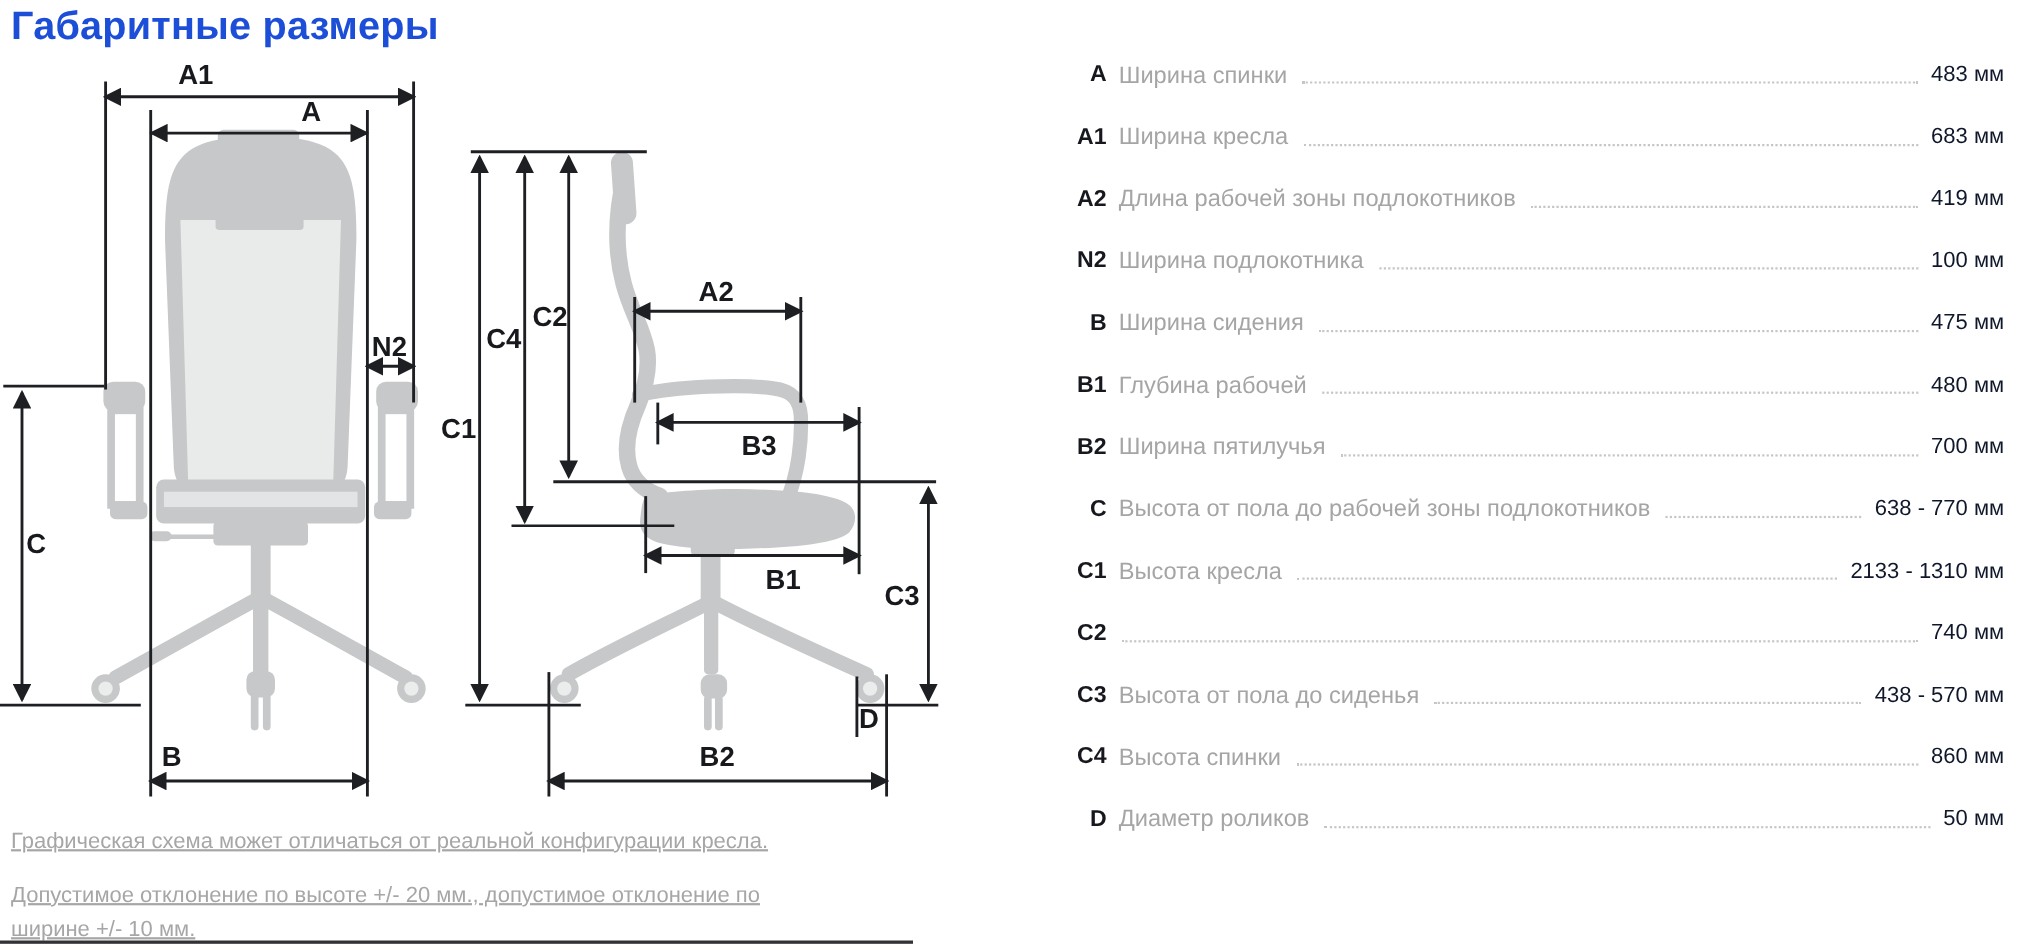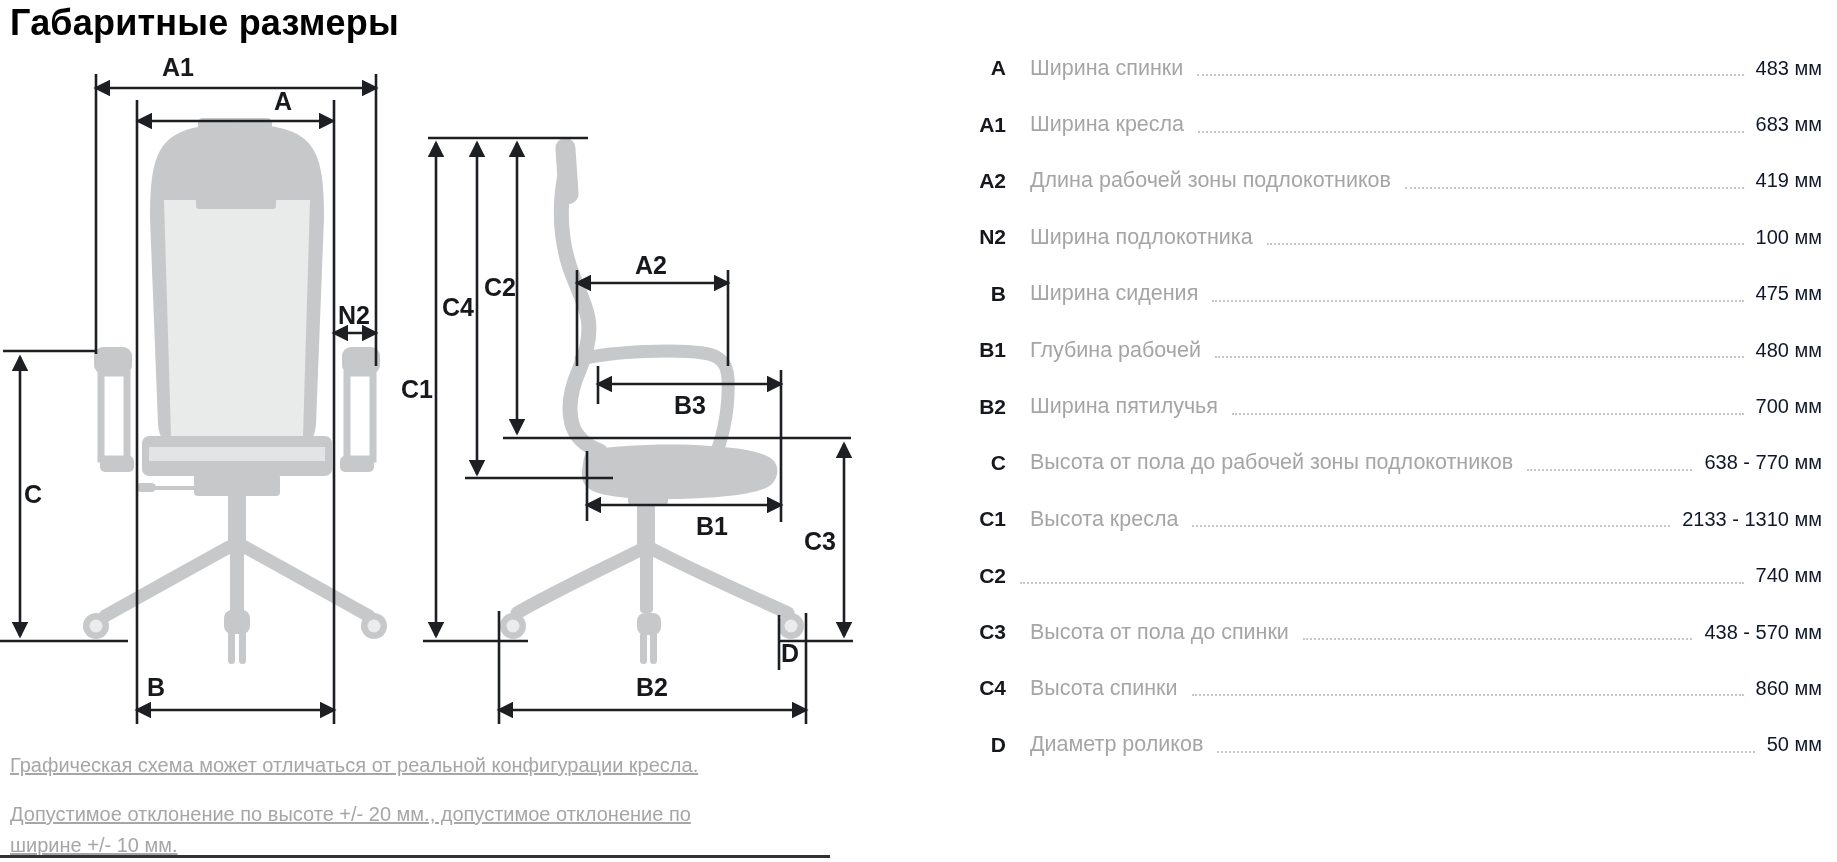--- a/index.html
+++ b/index.html
@@ -1,28 +1,28 @@
 <!DOCTYPE html>
 <html><head>
 <meta charset="utf-8">
 <style>
   html,body{margin:0;padding:0;background:#ffffff;}
   body{position:relative;width:1837px;height:862px;overflow:hidden;
        font-family:"Liberation Sans",sans-serif;}
 
   .page-title{position:absolute;left:10px;top:2px;font-size:36px;font-weight:700;
-              color:#000000;letter-spacing:.2px;}
+              color:#1d4ed8;letter-spacing:.2px;}
 
   .diagram-wrap{position:absolute;left:0;top:48px;width:860px;height:695px;}
 
   
   .dims-table{position:absolute;left:948px;top:40px;right:15px;}
   .dim-row{display:flex;align-items:center;height:56.4px;}
   .dim-key{flex:none;width:58px;text-align:right;font-size:21px;font-weight:700;color:#16181d;}
-  .dim-label{margin-left:24px;font-size:21.5px;color:#a5a5a5;white-space:nowrap;}
+  .dim-label{margin-left:11px;font-size:21.5px;color:#a5a5a5;white-space:nowrap;}
   .dim-leader{flex:1;min-width:28px;border-bottom:2.5px dotted #c6c6c6;margin:14px 12px 0 14px;}
   .dim-value{font-size:20px;color:#0f172a;white-space:nowrap;}
 
   
   .notes{position:absolute;left:10px;top:750px;width:710px;font-size:20px;color:#a6a6a6;}
   .notes p{margin:0 0 18px 0;line-height:31px;text-decoration:underline;}
 
   .bottom-rule{position:absolute;left:0;top:855px;width:830px;height:3px;background:#323236;}
 
   
@@ -222,21 +222,21 @@
   </div>
 
   <div class="dim-row">
     <div class="dim-key">C2</div>
     <div class="dim-leader"></div>
     <div class="dim-value">740 мм</div>
   </div>
 
   <div class="dim-row">
     <div class="dim-key">C3</div>
-    <div class="dim-label">Высота от пола до спинки</div>
+    <div class="dim-label">Высота от пола до сиденья</div>
     <div class="dim-leader"></div>
     <div class="dim-value">438 - 570 мм</div>
   </div>
 
   <div class="dim-row">
     <div class="dim-key">C4</div>
     <div class="dim-label">Высота спинки</div>
     <div class="dim-leader"></div>
     <div class="dim-value">860 мм</div>
   </div>

